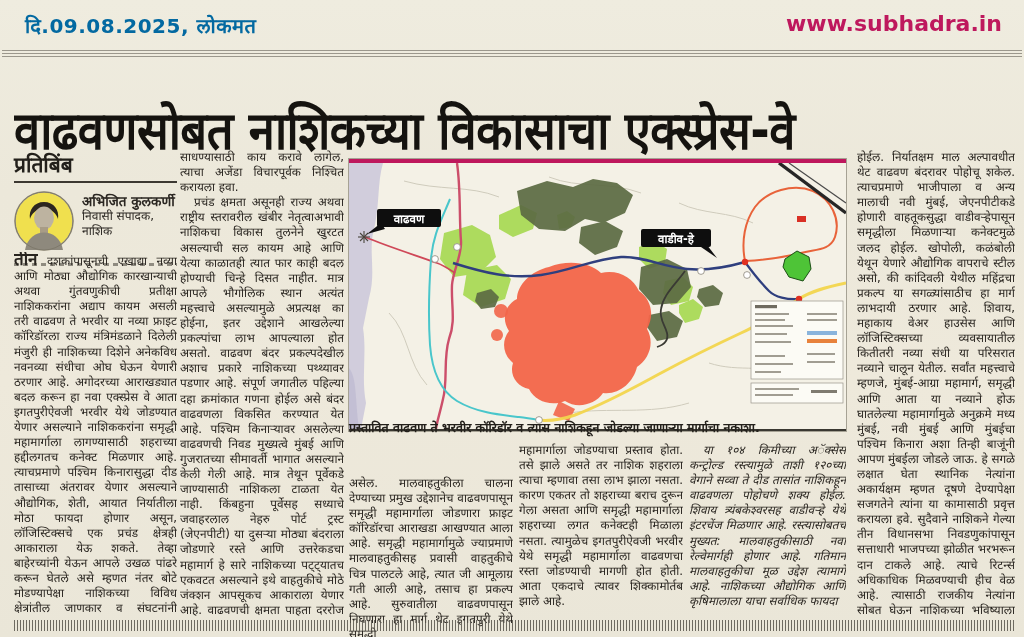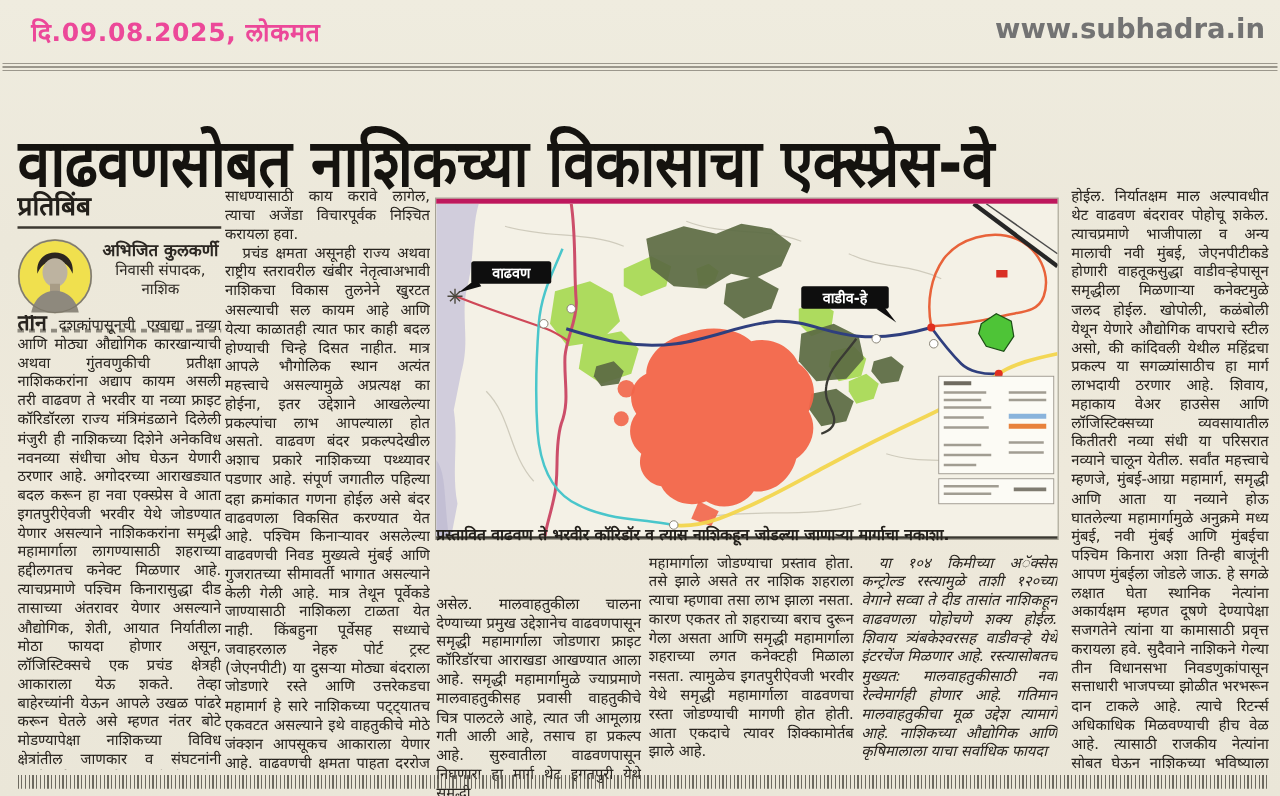--- a/index.html
+++ b/index.html
@@ -6,45 +6,45 @@
   body{
     width:1024px;height:637px;position:relative;overflow:hidden;
     background:
       linear-gradient(180deg,#efecdf 0%,#ece8da 30%,#eee9db 60%,#eae6d8 100%);
     font-family:"DejaVu Sans",sans-serif;
     color:#2b2722;
   }
   
   .hdr-date{
     position:absolute;top:12px;left:25px;
-    font-size:20px;font-weight:bold;color:#ec4899;letter-spacing:.5px;
+    font-size:20px;font-weight:bold;color:#0369a1;letter-spacing:.5px;
   }
   .hdr-site{
-    position:absolute;top:11px;right:12px;
-    font-size:22px;font-weight:bold;color:#737373;
+    position:absolute;top:11px;right:22px;
+    font-size:22px;font-weight:bold;color:#be185d;
   }
   .hdr-rule{
     position:absolute;top:50px;left:2px;width:1020px;height:7px;
     background:repeating-linear-gradient(0deg,#9b978c 0 1px,transparent 1px 3px);
   }
   
   .headline{
     position:absolute;top:62px;left:14px;width:1000px;height:80px;
     font-size:47px;font-weight:800;color:#15130f;
     white-space:nowrap;overflow:hidden;
     transform:scaleY(1.12);transform-origin:top left;
     letter-spacing:-.5px;
   }
   
   .colhead{position:absolute;top:150px;left:14px;width:163px;}
   .colhead-title{
     text-align:left;font-size:21px;font-weight:bold;color:#23201b;
     padding-bottom:3px;border-bottom:2px solid #3c3831;
   }
-  .author-row{display:flex;gap:8px;margin-top:8px;align-items:flex-start;text-align:center;}
+  .author-row{display:flex;gap:8px;margin-top:8px;align-items:flex-start;}
   .avatar{flex:0 0 60px;height:60px;}
   .author-meta{font-size:12px;line-height:15px;color:#2b2722;padding-top:3px;}
   .author-name{font-size:13.5px;font-weight:bold;}
   .colhead-dash{
     margin-top:12px;height:3px;
     background:repeating-linear-gradient(90deg,#8f8b80 0 5px,transparent 5px 9px);
   }
   
   .bodycol{
     position:absolute;overflow:hidden;

